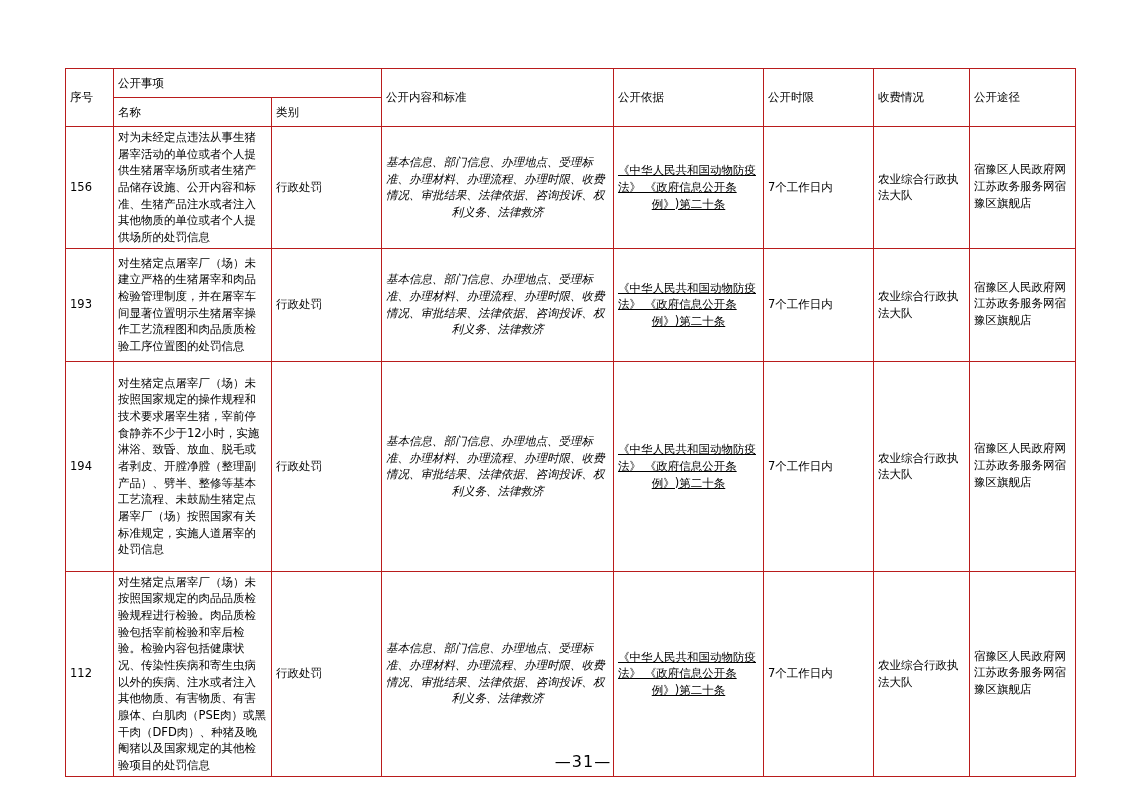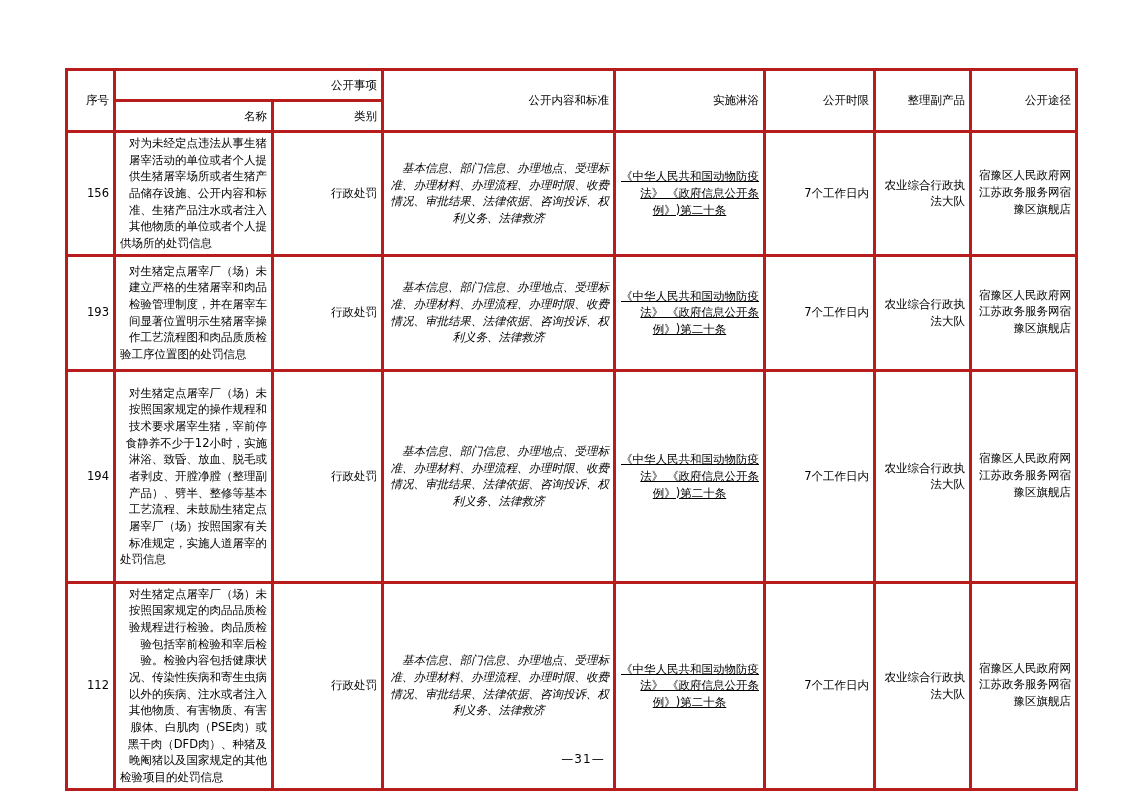--- a/index.html
+++ b/index.html
@@ -28,24 +28,24 @@
     top: 68px;
     width: 990px;
   }
   table.doc-table {
     border-collapse: collapse;
     table-layout: fixed;
     width: 990px;
   }
   table.doc-table td,
   table.doc-table th {
-    border: 3px solid #b91c1c;
+    border: 1px solid #b91c1c;
     padding: 2px 4px;
     vertical-align: middle;
-    text-align: right;
+    text-align: left;
     font-weight: normal;
     font-size: 11.5px;
     line-height: 1.45;
   }
   .col-seq { width: 48px; }
   .col-name { width: 158px; }
   .col-type { width: 110px; }
   .col-content { width: 232px; }
   .col-basis { width: 150px; }
   .col-limit { width: 110px; }
@@ -94,21 +94,21 @@
     font-size: 11.5px;
     padding: 6px 6px;
     font-family: Liberation Mono, monospace;
   }
   .page-number {
     position: absolute;
     left: 0;
     right: 0;
     top: 752px;
     text-align: center;
-    font-size: 12px;
+    font-size: 16px;
     letter-spacing: 1px;
     padding-left: 44px;
   }
   
   tr.r192 td { height: 116px; }
   tr.r193 td { height: 108px; }
   tr.r194 td { height: 205px; }
   tr.r195 td { height: 200px; }
 </style>
 </head>
@@ -125,23 +125,23 @@
         <col class="col-basis">
         <col class="col-limit">
         <col class="col-dept">
         <col class="col-channel">
       </colgroup>
       <tbody>
         <tr class="hdr-top">
           <td rowspan="2">序号</td>
           <td colspan="2">公开事项</td>
           <td rowspan="2">公开内容和标准</td>
-          <td rowspan="2">实施淋浴</td>
+          <td rowspan="2">公开依据</td>
           <td rowspan="2">公开时限</td>
-          <td rowspan="2">整理副产品</td>
+          <td rowspan="2">收费情况</td>
           <td rowspan="2">公开途径</td>
         </tr>
         <tr class="hdr-bottom">
           <td>名称</td>
           <td>类别</td>
         </tr>
 
         <tr class="r192">
           <td class="cell-center">156</td>
           <td class="cell-name">对为未经定点违法从事生猪屠宰活动的单位或者个人提供生猪屠宰场所或者生猪产品储存设施、公开内容和标准、生猪产品注水或者注入其他物质的单位或者个人提供场所的处罚信息</td>

